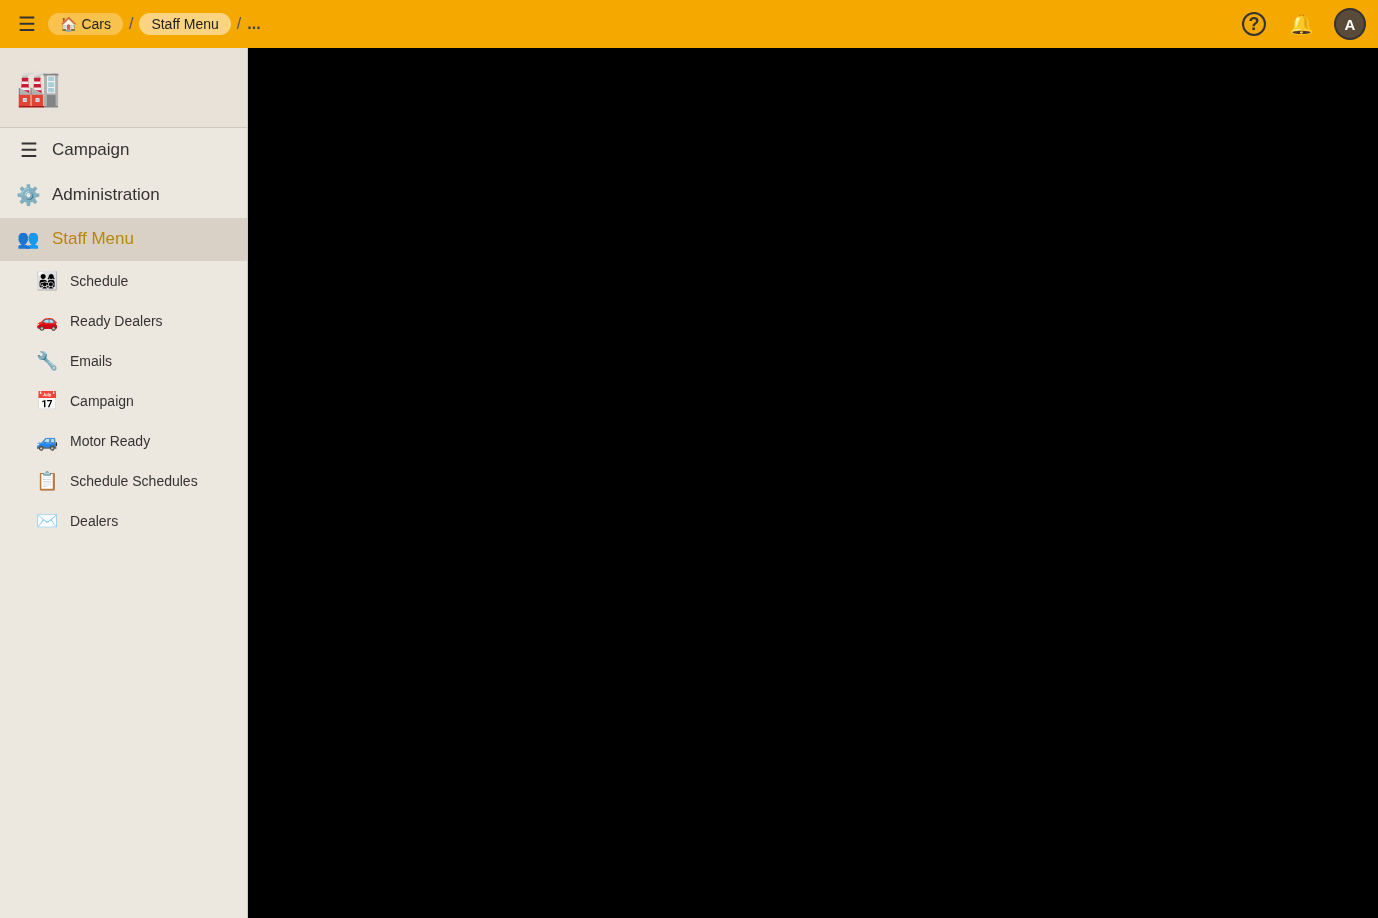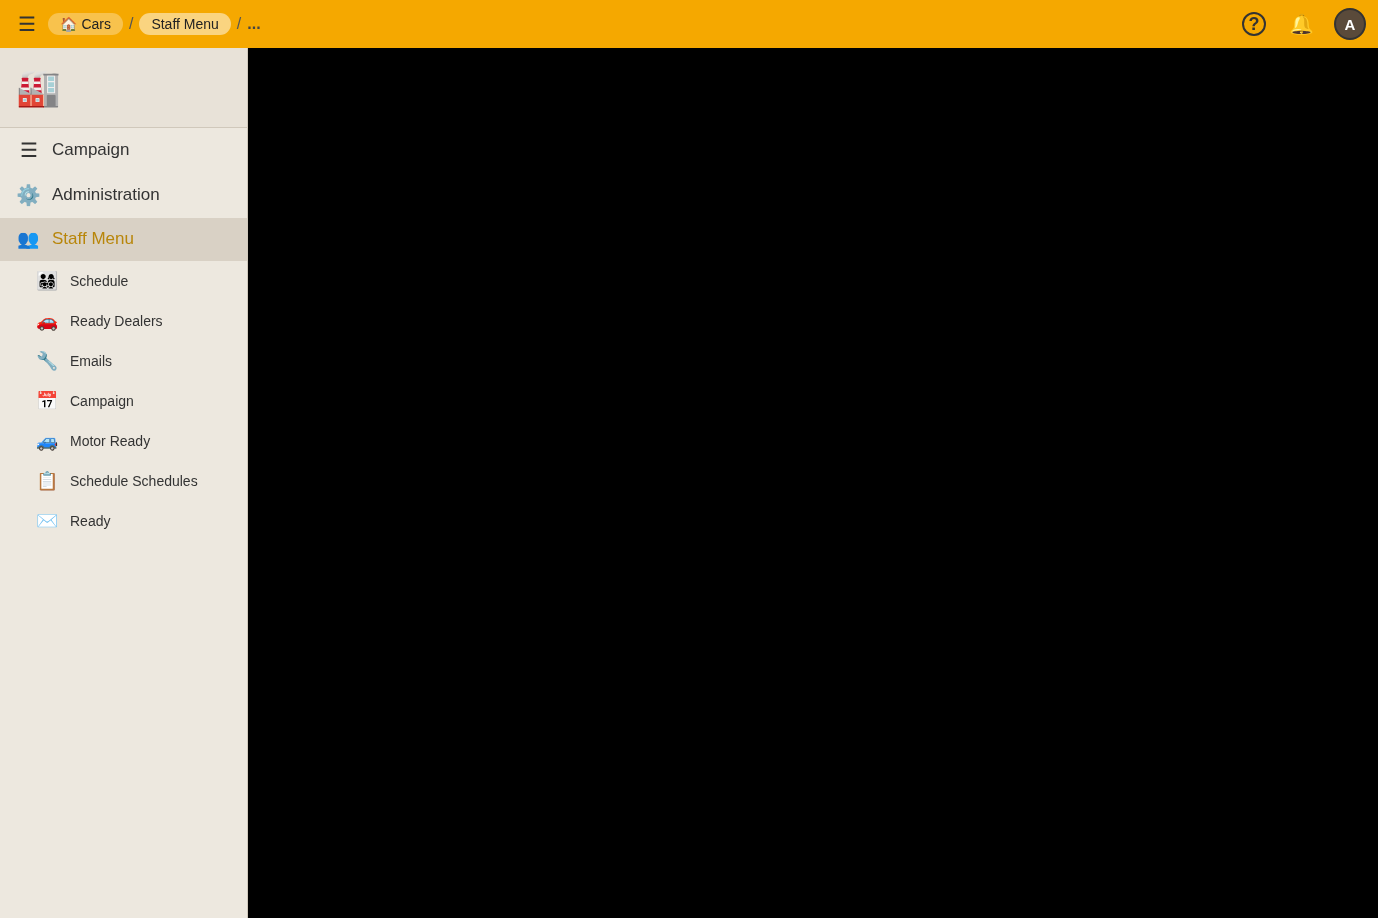--- a/index.html
+++ b/index.html
@@ -263,19 +263,19 @@
         <span>Motor Ready</span>
       </div>
 
       <div class="nav-subitem">
         <span class="nav-subitem-icon">📋</span>
         <span>Schedule Schedules</span>
       </div>
 
       <div class="nav-subitem">
         <span class="nav-subitem-icon">✉️</span>
-        <span>Ready</span>
+        <span>Dealers</span>
       </div>
     </div>
   </div>
 
   <div class="content"></div>
 </div>
 
 </body></html>

